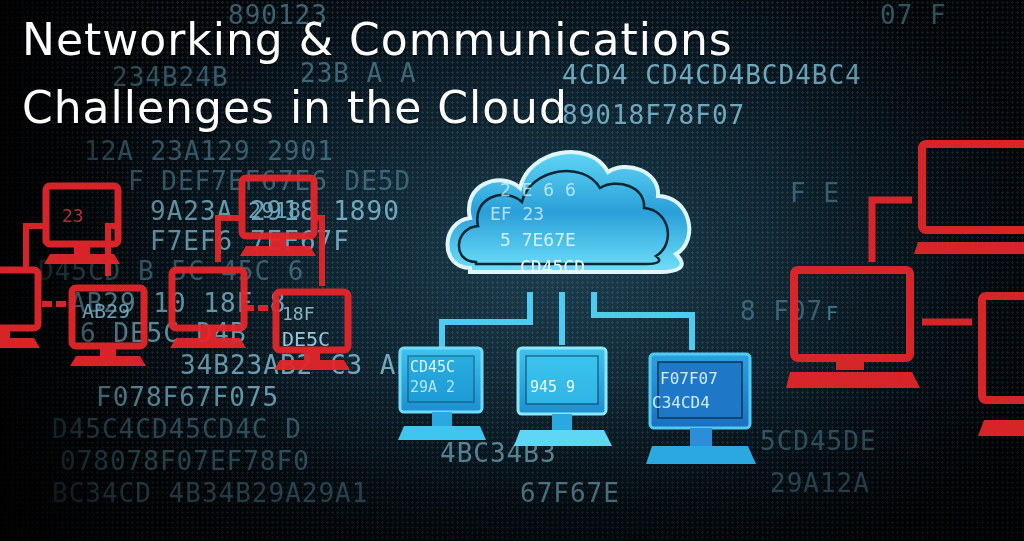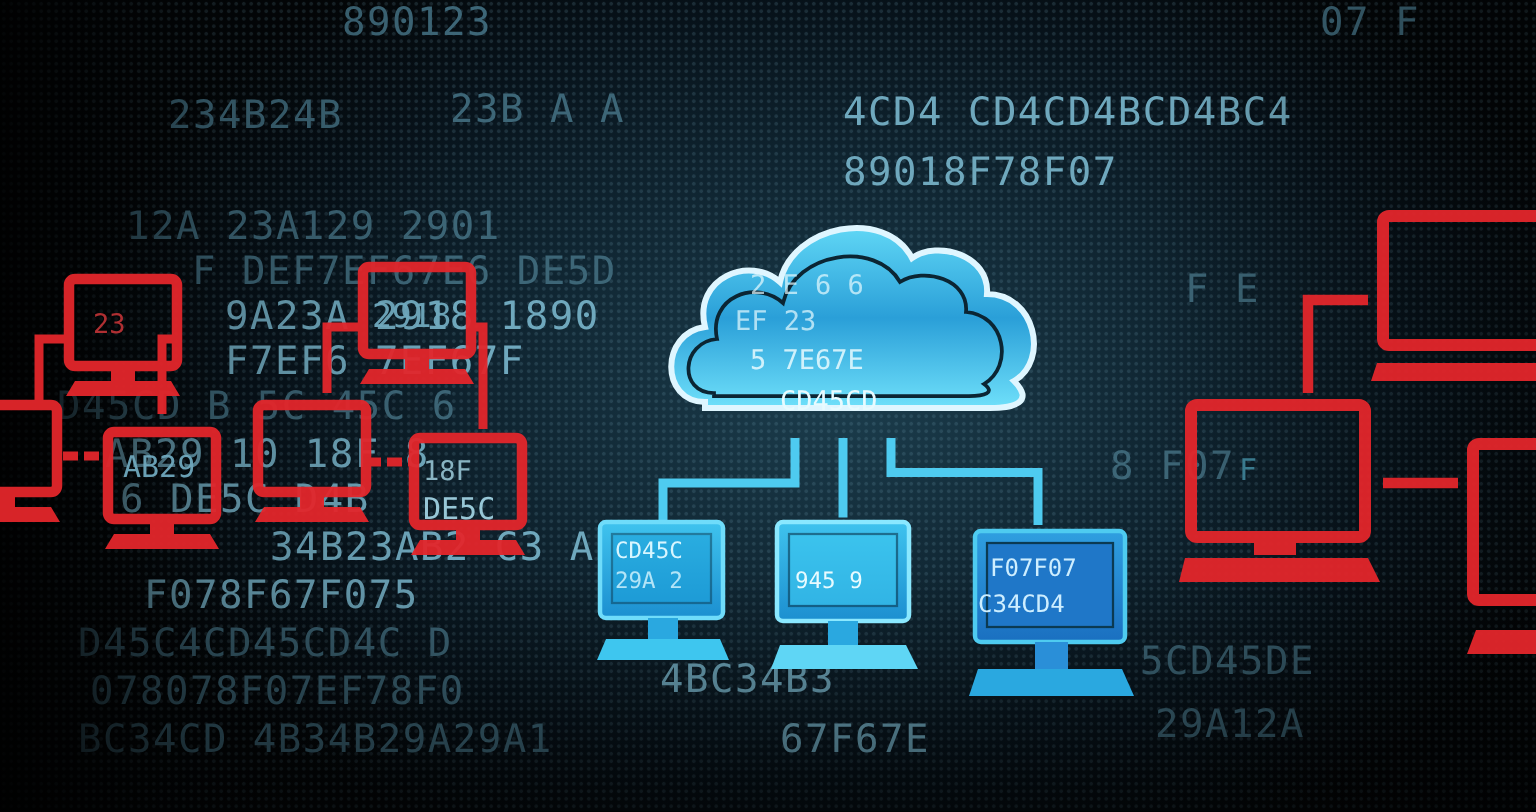--- a/index.html
+++ b/index.html
@@ -143,13 +143,15 @@
       <rect x="794" y="270" width="116" height="88" rx="4" fill="none" stroke="#e3262b" stroke-width="8"></rect>
       <rect x="836" y="358" width="28" height="12" fill="#e3262b"></rect>
       <polygon points="790,372 912,372 920,388 786,388" fill="#e3262b"></polygon>
       <text x="826" y="320" fill="#3d8094" font-family="DejaVu Sans Mono, monospace" font-size="20">F</text>
       <line x1="922" y1="322" x2="972" y2="322" stroke="#e3262b" stroke-width="7"></line>
       <rect x="982" y="296" width="60" height="104" rx="4" fill="none" stroke="#e3262b" stroke-width="8"></rect>
       <polygon points="984,420 1030,420 1030,436 978,436" fill="#e3262b"></polygon>
     </g>
   </svg>
 
+  <div class="title" style="top:18px">Networking &amp; Communications</div>
+  <div class="title" style="top:86px">Challenges in the Cloud</div>
 </div>
 
 </body></html>

